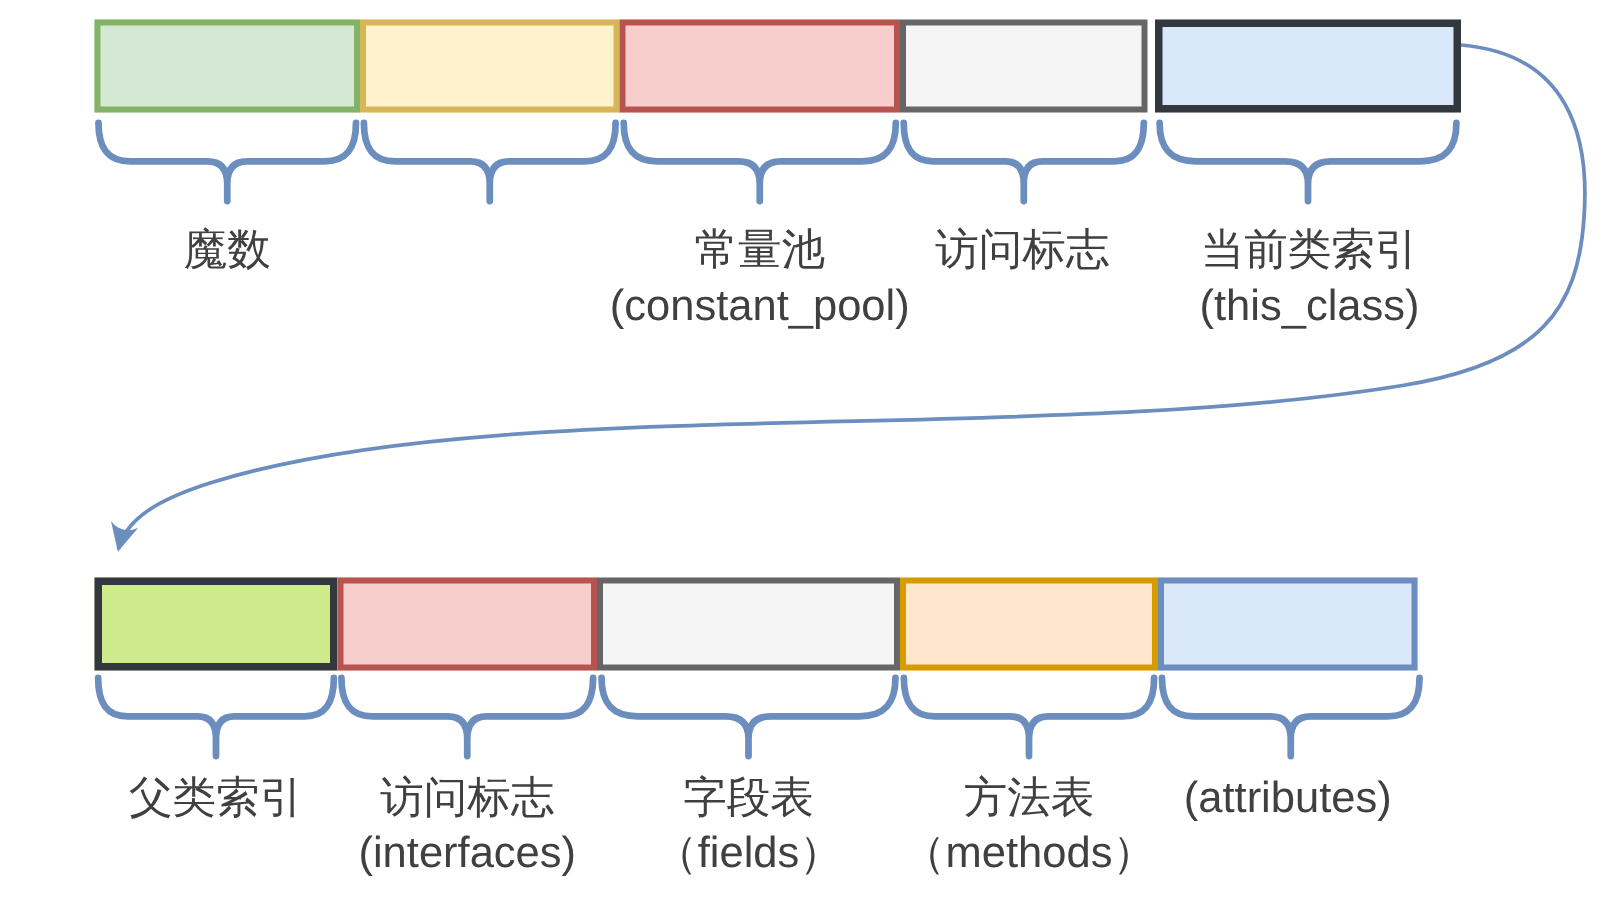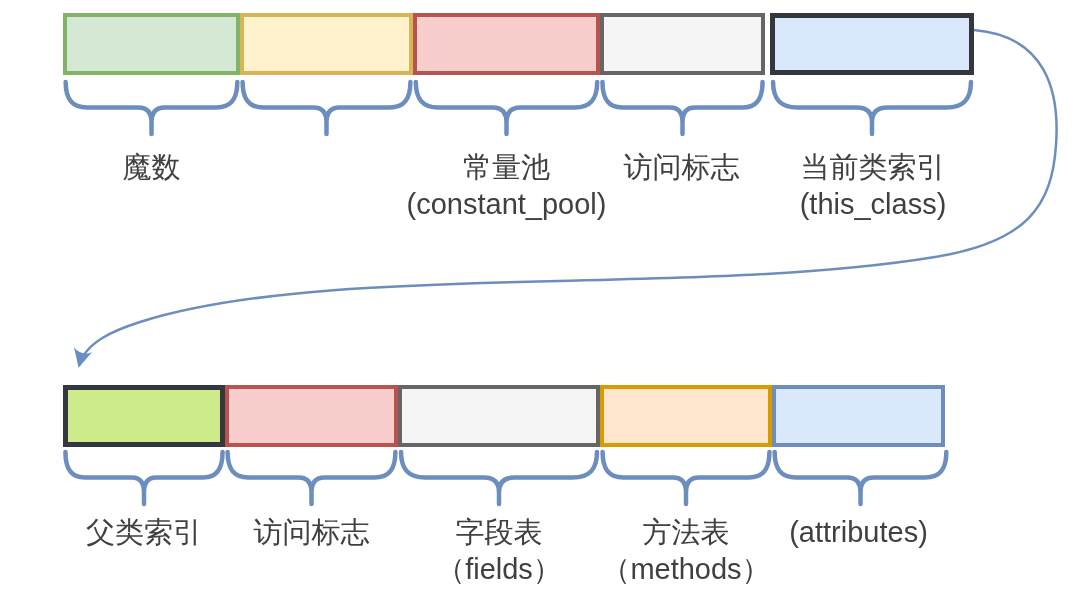--- a/index.html
+++ b/index.html
@@ -107,20 +107,21 @@
   </svg>
   <svg class="brace row-bottom-brace" style="left:772px;width:177px" viewBox="0 0 200 58" preserveAspectRatio="none">
     <path d="M 3,2 C 3,18 9,28 27,28 L 85,28 C 95,28 100,33 100,43 L 100,55 M 197,2 C 197,18 191,28 173,28 L 115,28 C 105,28 100,33 100,43 L 100,55" fill="none" stroke-width="4.5" stroke-linecap="round" vector-effect="non-scaling-stroke" stroke="#6c8ebf"></path>
   </svg>
 
   <div class="lbl row-bottom-lbl" style="left:28px;width:232px">
     <div>父类索引</div>
   </div>
   <div class="lbl row-bottom-lbl" style="left:190px;width:243px">
     <div>访问标志</div>
+    <div>(interfaces)</div>
   </div>
   <div class="lbl row-bottom-lbl" style="left:363px;width:272px">
     <div>字段表</div>
     <div>（fields）</div>
   </div>
   <div class="lbl row-bottom-lbl" style="left:565px;width:242px">
     <div>方法表</div>
     <div>（methods）</div>
   </div>
   <div class="lbl row-bottom-lbl" style="left:737px;width:243px">

